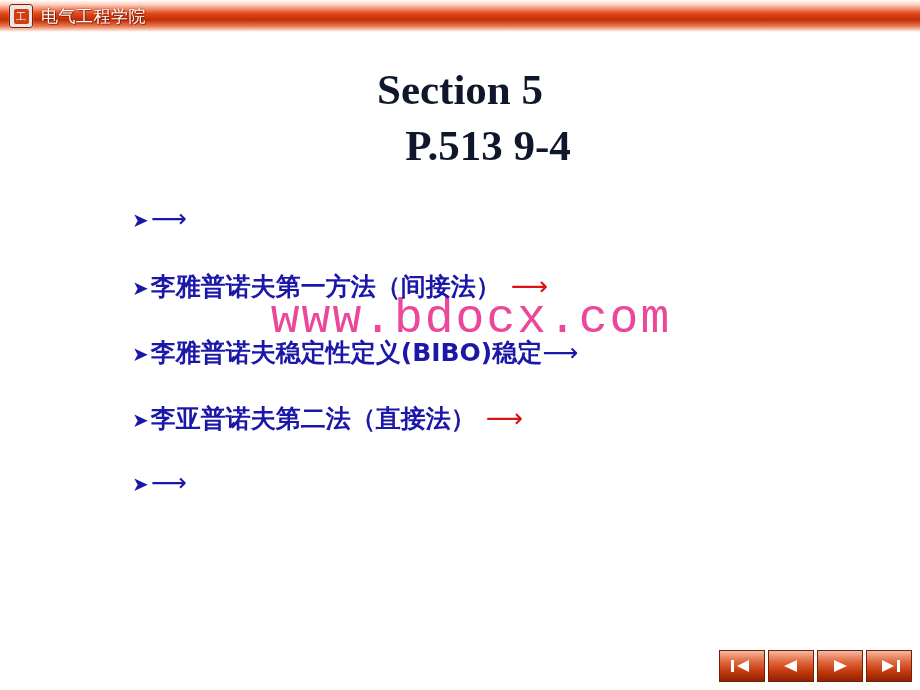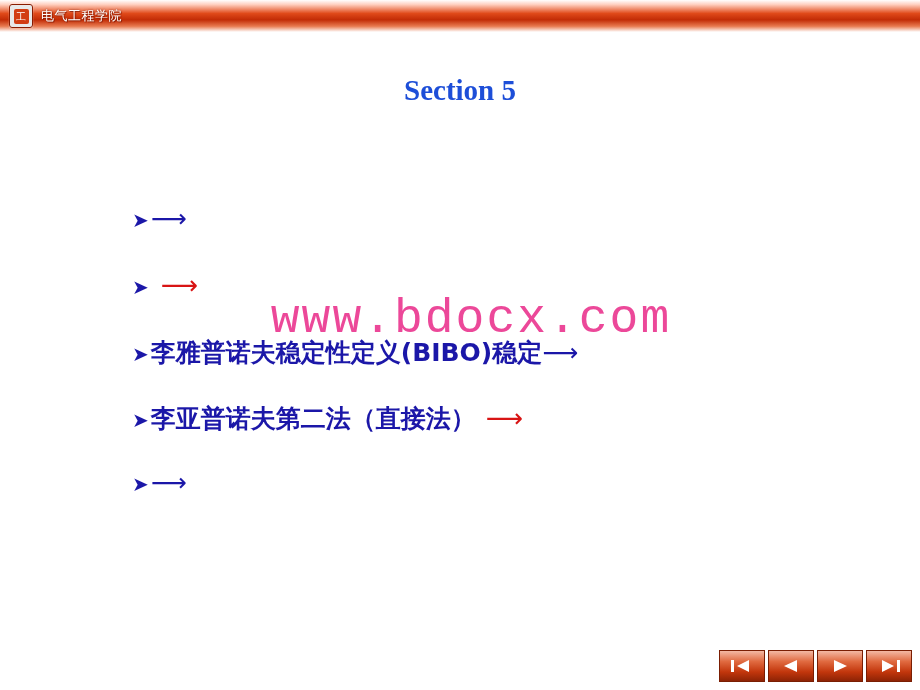--- a/index.html
+++ b/index.html
@@ -45,21 +45,21 @@
     border-radius: 2px;
     color: #fff;
     font-size: 10px;
     line-height: 15px;
     text-align: center;
     font-family: "Liberation Serif", serif;
   }
   .school-name {
     margin-left: 8px;
     font-family: "DejaVu Sans", sans-serif;
-    font-size: 13px;
+    font-size: 17px;
     color: #ffffff;
     letter-spacing: 0.5px;
     text-shadow: 0 0 2px rgba(120,20,0,0.9), 1px 1px 0 rgba(120,20,0,0.6);
   }
 
   
   .watermark {
     position: absolute;
     left: 11px;
     top: 292px;
@@ -78,22 +78,22 @@
     position: absolute;
     left: 0;
     top: 62px;
     width: 920px;
     text-align: center;
     z-index: 3;
   }
   .title-line {
     font-family: "Liberation Serif", serif;
     font-weight: bold;
-    font-size: 29px;
-    color: #1d4ed8;
+    font-size: 43px;
+    color: #0f172a;
     line-height: 56px;
   }
   .title-line.second {
     padding-left: 56px;
   }
 
   
   .bullets {
     position: absolute;
     left: 0;
@@ -171,31 +171,33 @@
   <div class="logo-box">
     <div class="logo-inner">工</div>
   </div>
   <div class="school-name">电气工程学院</div>
 </div>
 
 <div class="watermark">www.bdocx.com</div>
 
 <div class="title-block">
   <div class="title-line">Section 5</div>
+  <div class="title-line second">P.513 9-4</div>
 </div>
 
 <div class="bullets">
 
   <div class="bullet-row">
     <span class="bullet-mark">➤</span>
     <span class="arrow-blue">⟶</span>
   </div>
 
   <div class="bullet-row">
     <span class="bullet-mark">➤</span>
+    <span class="bullet-text">李雅普诺夫第一方法（间接法）</span>
     <span class="arrow-red">⟶</span>
   </div>
 
   <div class="bullet-row">
     <span class="bullet-mark">➤</span>
     <span class="bullet-text">李雅普诺夫稳定性定义(BIBO)稳定</span>
     <span class="arrow-blue">⟶</span>
   </div>
 
   <div class="bullet-row">

